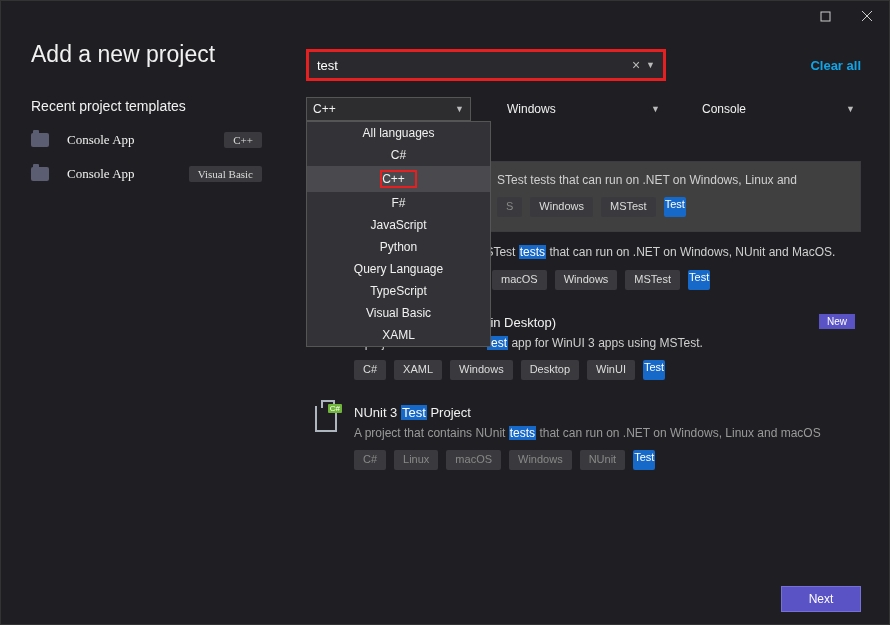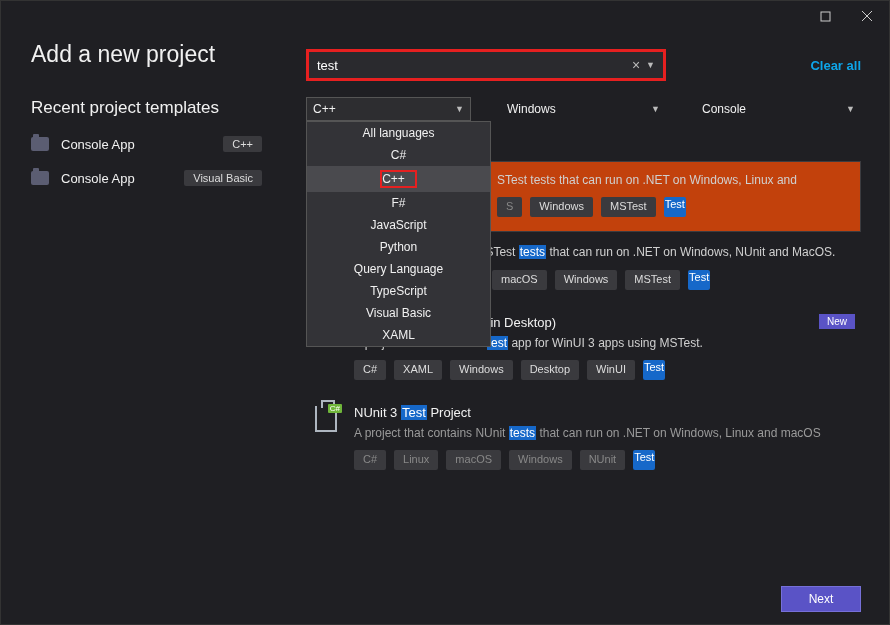--- a/index.html
+++ b/index.html
@@ -22,25 +22,26 @@
 }
 .titlebar .winbtn { width: 28px; height: 22px; display: flex; align-items: center; justify-content: center; color: #ccc; cursor: pointer; }
 .titlebar svg { stroke: #ccc; }
 
 .content { display: flex; height: calc(100% - 80px); }
 .left {
   width: 300px;
   padding: 10px 20px 0 30px;
 }
 .left h1 { font-weight: 400; font-size: 23px; margin-bottom: 30px; }
-.left h2 { font-weight: 400; font-size: 17px; margin-bottom: 18px; }
+.left h2 { font-weight: 400; font-size: 14px; margin-bottom: 18px; }
 .recent-item {
-  display: flex; align-items: center; gap: 12px;
+  display: flex; align-items: center; gap: 18px;
   margin-bottom: 18px;
   font-size: 13px;
+  font-family: Liberation Serif, serif;
 }
 .recent-icon {
   width: 18px; height: 14px; background: #5b5d72; border-radius: 2px; position: relative;
 }
 .recent-icon::before { content:""; position:absolute; top:-3px; left:2px; width:6px; height:3px; background:#5b5d72; border-radius:1px 1px 0 0; }
 .lang-tag {
   background: #3a3a3e; padding: 2px 9px; border-radius: 2px; font-size: 11px; color: #ddd;
 }
 .recent-item .spacer { flex: 1; }
 
@@ -81,21 +82,21 @@
 }
 .opt-cpp-box {
   border:2px solid #e62020; display:inline-block; padding:0 10px 0 0;
 }
 
 .results { margin-top: 40px; overflow:hidden; }
 .result {
   display:flex; gap:14px; padding:8px 6px 14px 6px; margin-bottom:2px;
   position: relative;
 }
-.result.selected { background:#c2410c; border:1px solid #3c3c40; }
+.result.selected { background:#404040; border:1px solid #3c3c40; }
 .result .ricon { width:28px; height:28px; flex-shrink:0; margin-top:2px; }
 .result .rbody { flex:1; font-size:12px; line-height:1.45; }
 .result .rtitle { font-size:13px; }
 .result .rdesc { color:#d0d0d0; margin:2px 0 8px 0; }
 .result .rdesc.dim { color:#9a9a9a; }
 .tags { display:flex; gap:8px; flex-wrap:wrap; }
 .tag { background:#3a3a3e; padding:2px 9px; border-radius:2px; font-size:11px; color:#ddd; }
 .tag.hl { background:#1668c9; color:#fff; }
 .tag.dim { color:#888; }
 .badge-new {

